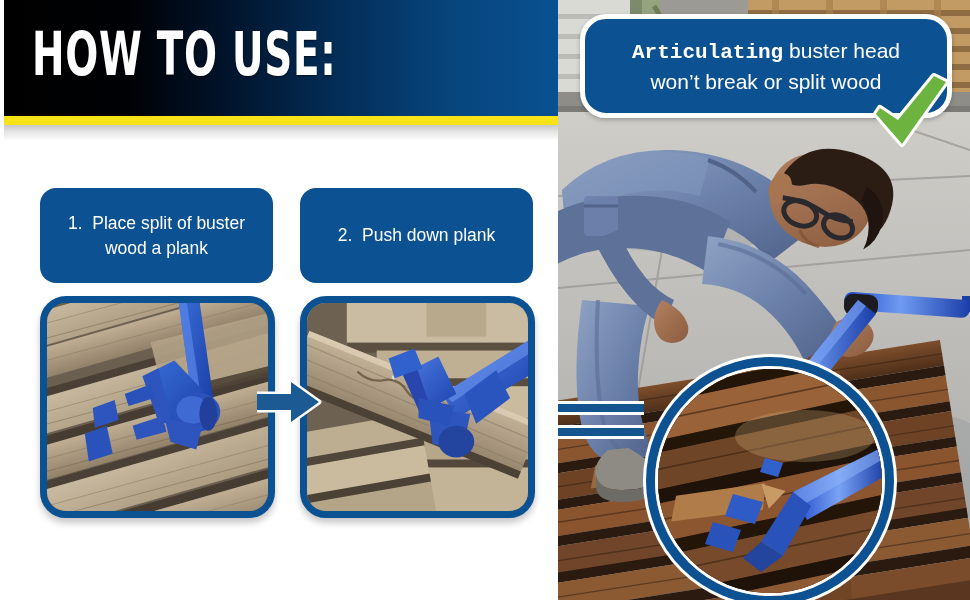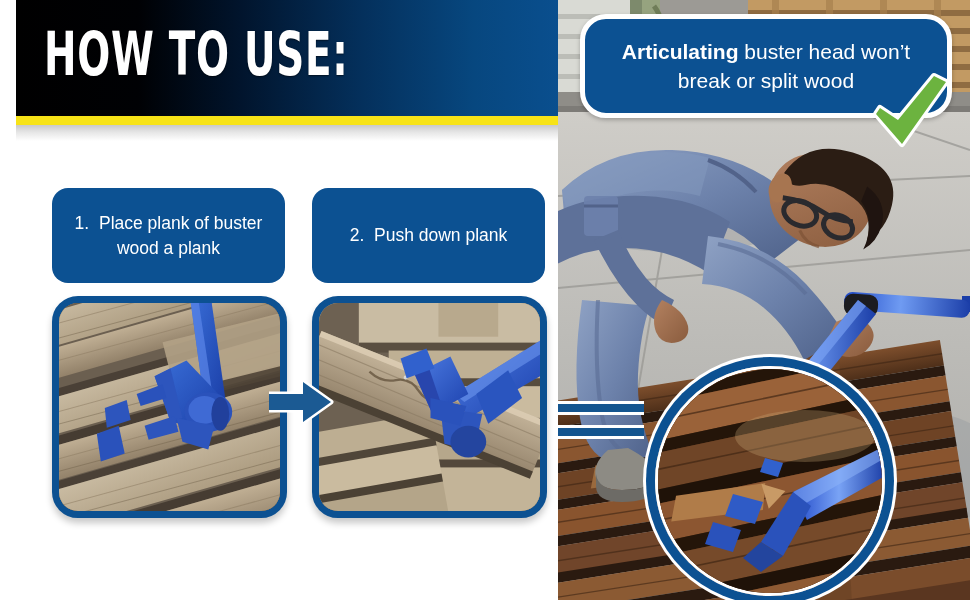--- a/index.html
+++ b/index.html
@@ -2,21 +2,21 @@
 <html><head>
 <meta charset="utf-8">
 <style>
   * { margin:0; padding:0; box-sizing:border-box; }
   html,body{ width:970px; height:600px; overflow:hidden; background:#ffffff;
              font-family:"Liberation Sans", sans-serif; }
 
   #root{ position:relative; width:970px; height:600px; background:#ffffff; }
 
   
-  .left-panel{ position:absolute; left:16px; top:0; width:558px; height:600px;
+  .left-panel{ position:absolute; left:4px; top:0; width:558px; height:600px;
                background:#ffffff; overflow:hidden; }
 
   .header-band{ position:absolute; left:0; top:0; width:558px; height:116px;
        background:linear-gradient(90deg,#000000 0%,#000104 22%,#01142c 40%,
                   #04305c 62%,#07477f 82%,#0a5091 100%); }
   .header-title{ position:absolute; left:28px; top:22px; width:500px;
        color:#ffffff; font-size:60px; line-height:64px; font-weight:700;
        letter-spacing:1px; white-space:nowrap;
        font-family:"Liberation Sans Narrow","DejaVu Sans Condensed","Liberation Sans",sans-serif;
        transform:scaleX(0.72); transform-origin:left top;
@@ -48,21 +48,21 @@
 
   
   .right-panel{ position:absolute; left:558px; top:0; width:412px; height:600px;
        overflow:hidden; background:#b8b4ae; }
 
   .callout{ position:absolute; left:22px; top:14px; width:372px; height:104px;
        background:#0c5192; border:5px solid #ffffff; border-radius:26px;
        color:#ffffff; display:flex; align-items:center; justify-content:center;
        text-align:center; font-size:21px; line-height:29px; padding:4px 20px;
        box-shadow:0 2px 4px rgba(0,0,0,.25); z-index:6; }
-  .callout b{ font-weight:700; }
+  .callout b{ font-weight:700;font-family:Liberation Mono, monospace; }
 
   .check-wrap{ position:absolute; left:310px; top:70px; width:86px; height:80px; z-index:7; }
 
   
   .magnifier{ position:absolute; left:97px; top:366px; width:230px; height:230px;
        border-radius:50%; z-index:5;
        border:3px solid #ffffff;
        box-shadow:0 0 0 9px #0c5192, 0 0 0 12px #ffffff;
        overflow:hidden; }
   .mag-inner{ position:absolute; inset:-3px; }
@@ -76,21 +76,21 @@
   <div class="left-panel">
 
     <div class="header-band"></div>
     <div class="header-title">HOW TO USE:</div>
     <div class="header-rule"></div>
     <div class="header-shadow"></div>
 
     <div class="step-box" id="step-box-1">
       <div>
         <span>1.</span>&nbsp;
-        <span>Place plank of buster</span><br>
+        <span>Place split of buster</span><br>
         <span>wood a plank</span>
       </div>
     </div>
 
     <div class="step-box" id="step-box-2">
       <div>
         <span>2.</span>&nbsp;
         <span>Push down plank</span>
       </div>
     </div>

